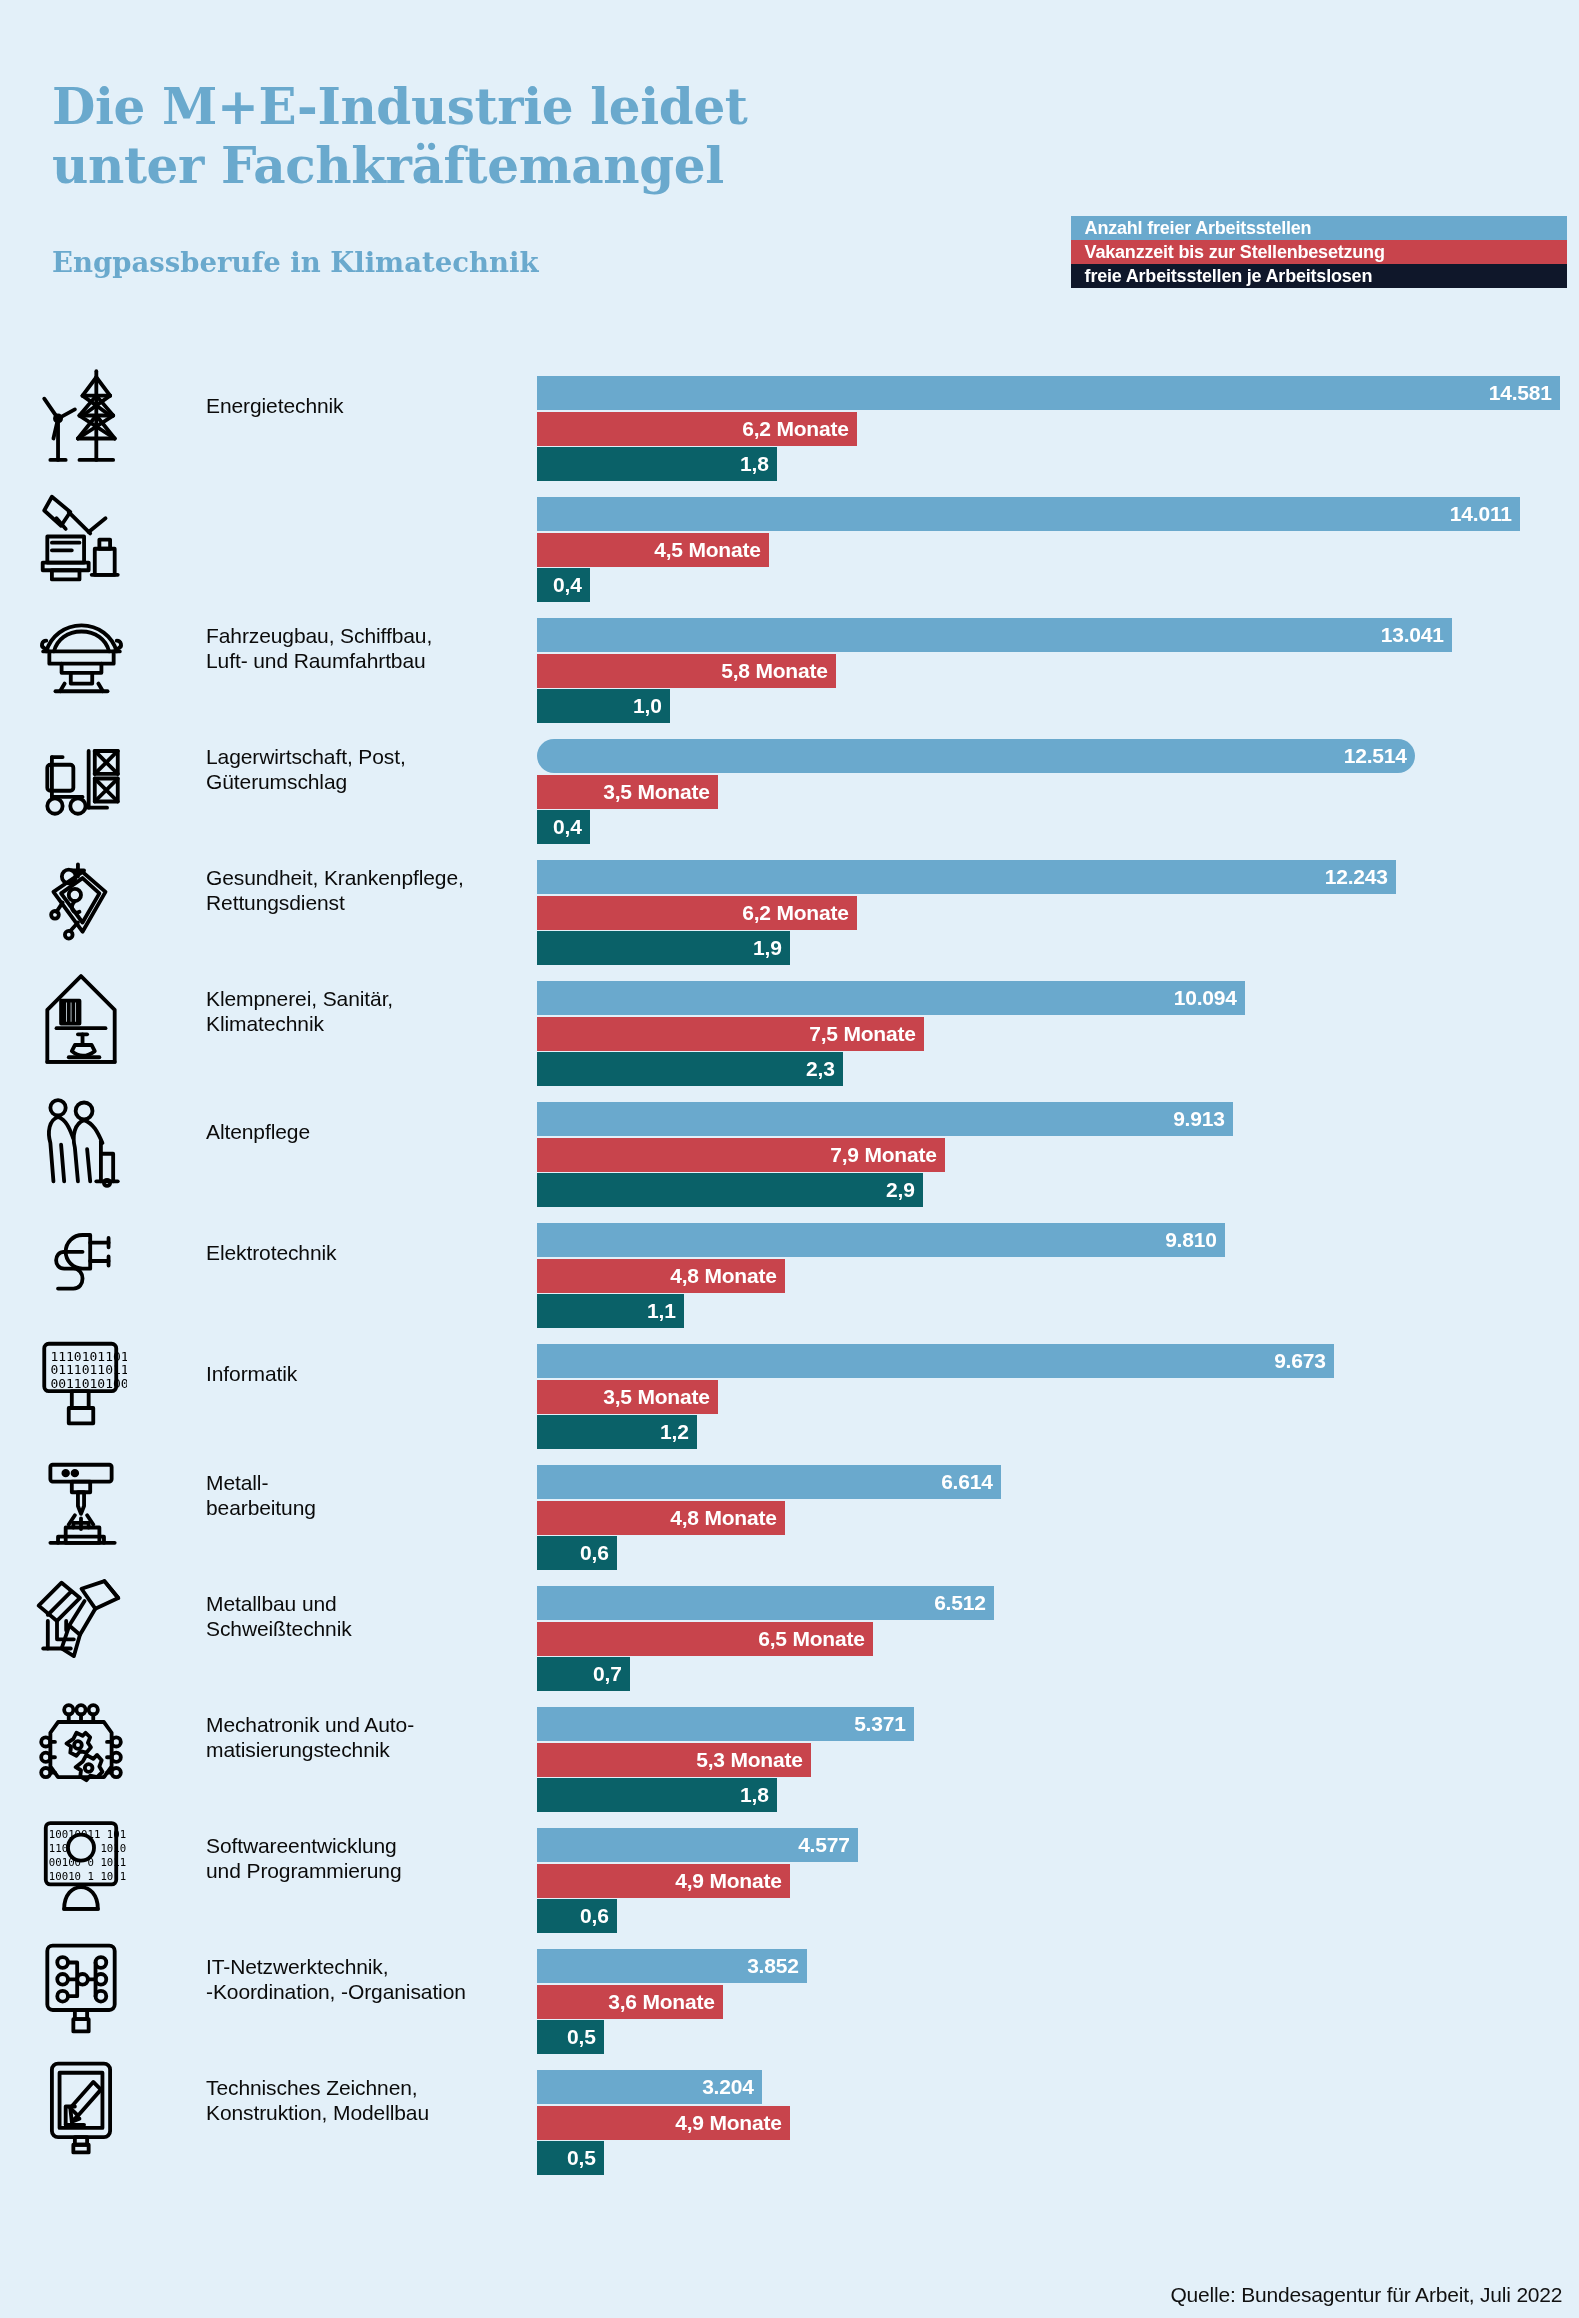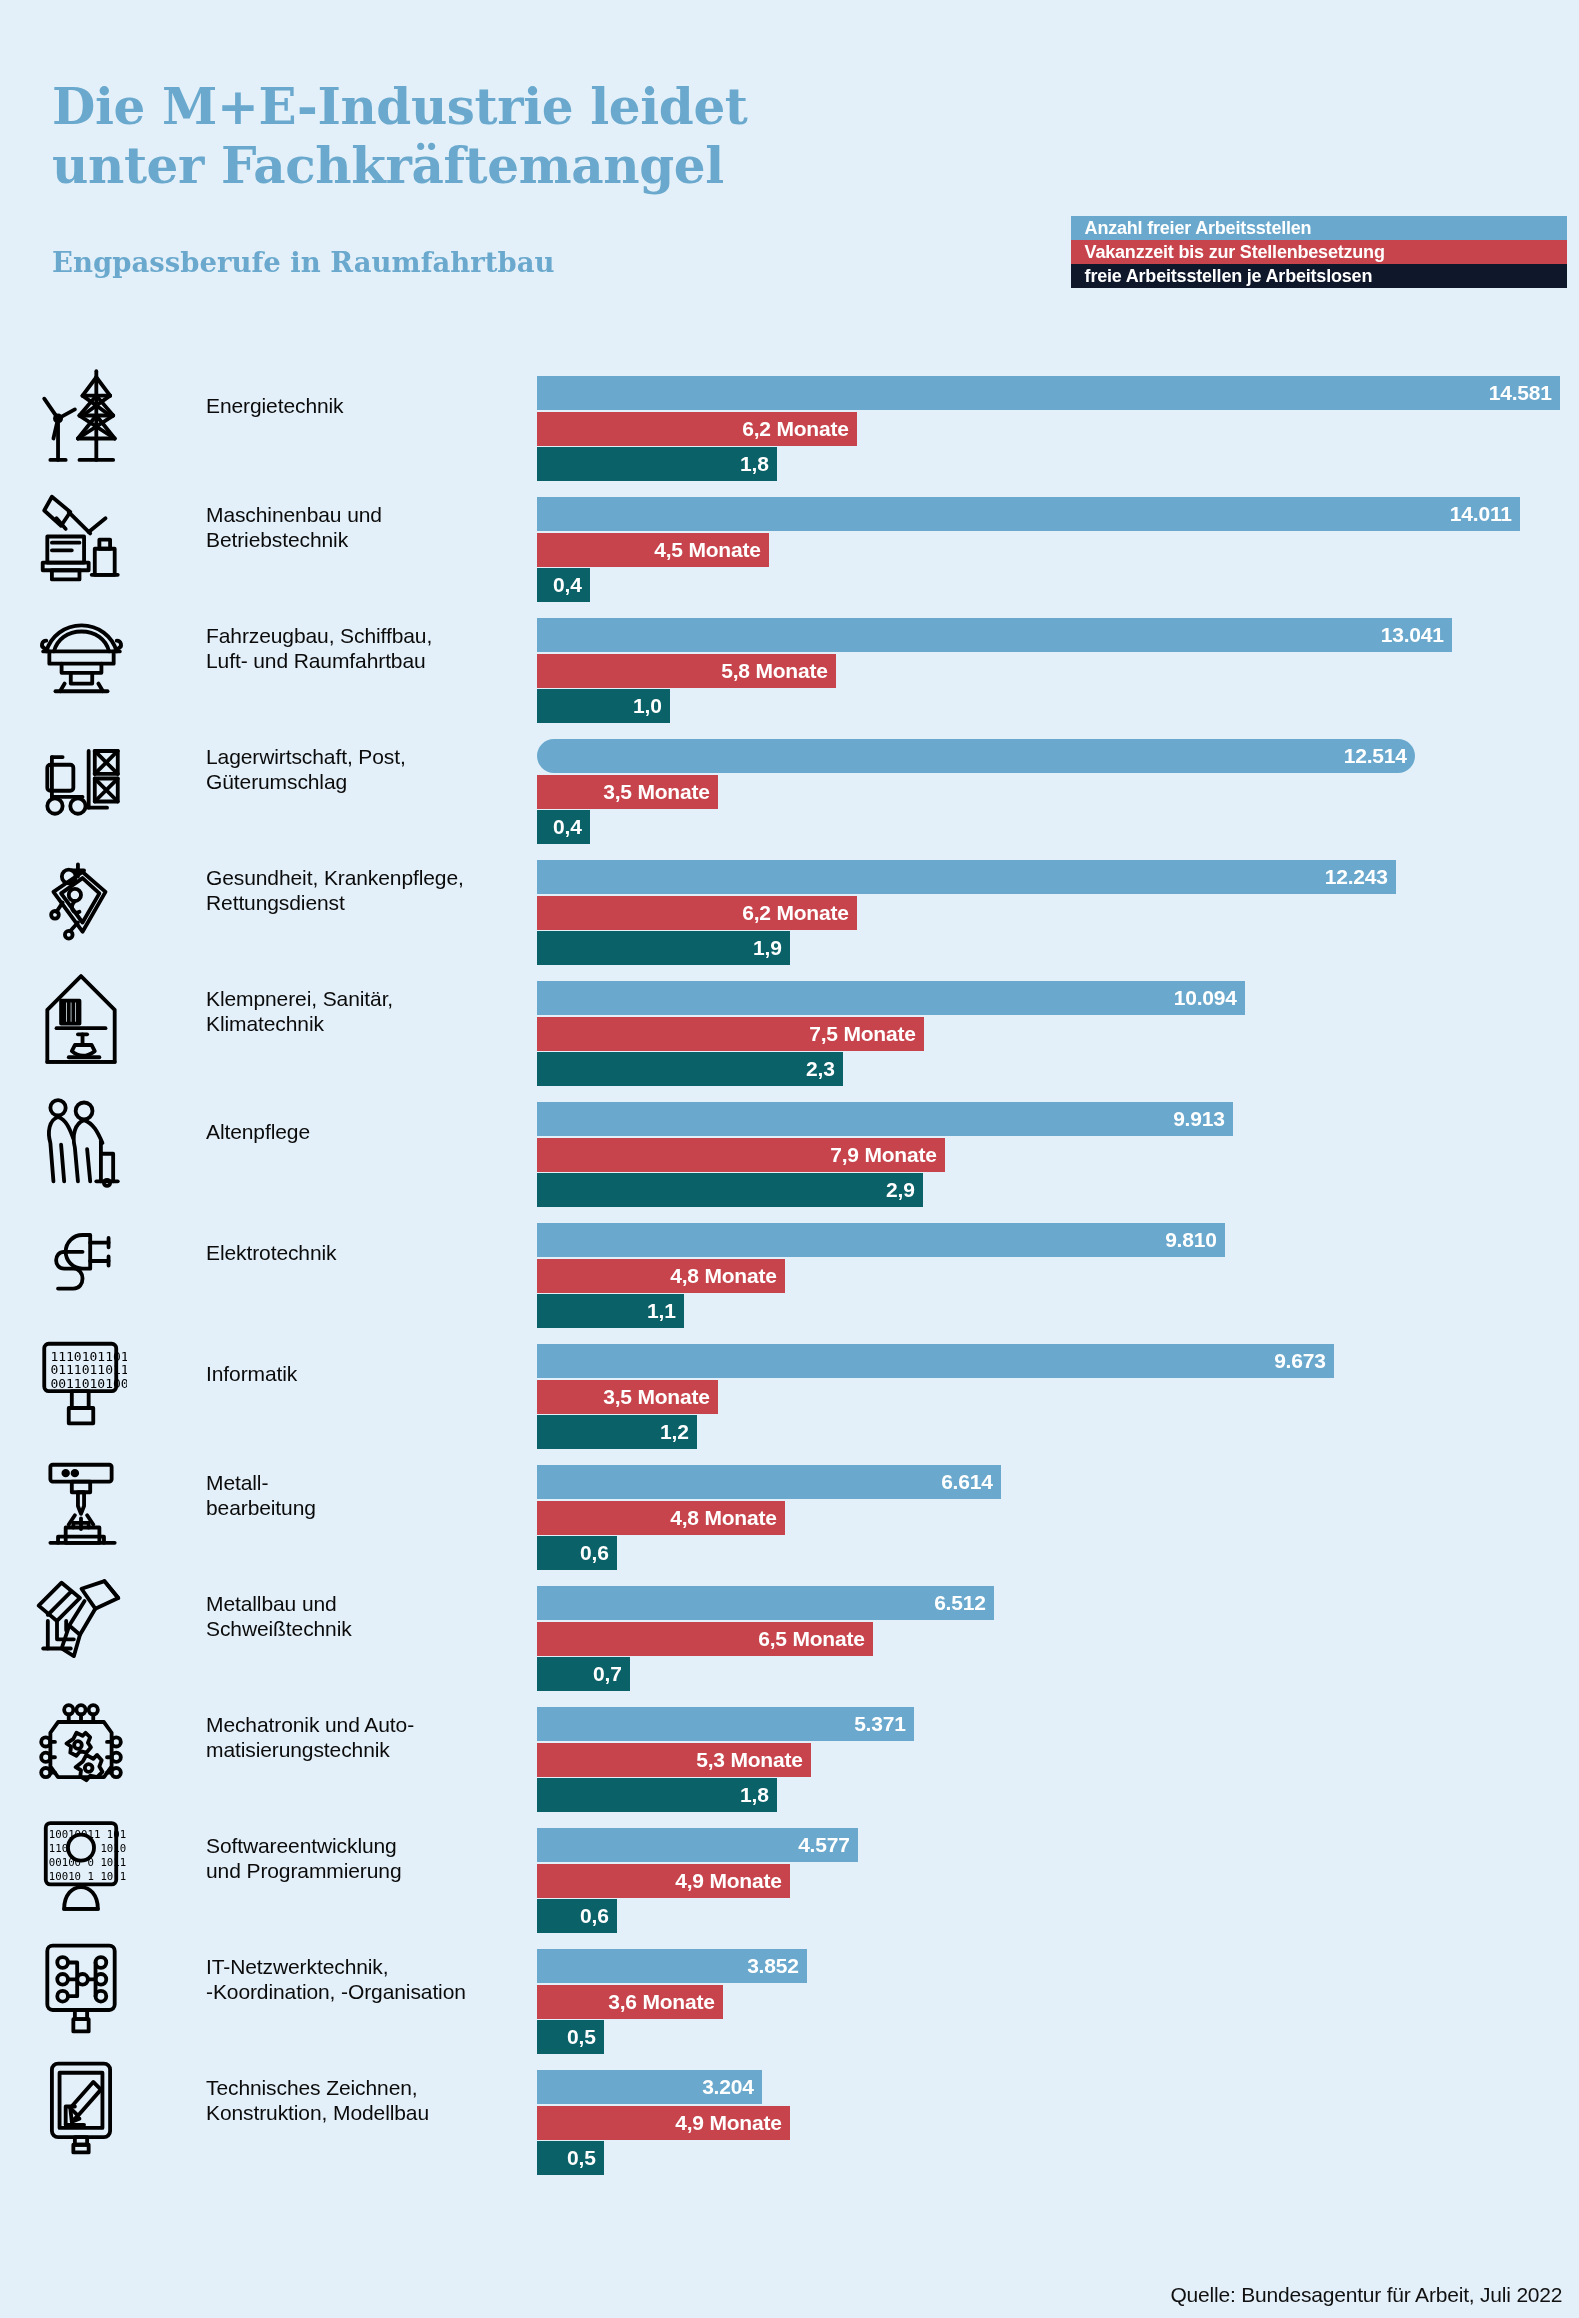--- a/index.html
+++ b/index.html
@@ -105,21 +105,21 @@
 </head>
 <body>
 
 <div class="page">
 
   <h1 class="title">
     <span>Die M+E-Industrie leidet</span><br>
     <span>unter Fachkräftemangel</span>
   </h1>
 
-  <div class="subtitle">Engpassberufe in Raumfahrtbau</div>
+  <div class="subtitle">Engpassberufe in Klimatechnik</div>
 
   <div class="legend">
     <div class="legend-row lg-blue">Anzahl freier Arbeitsstellen</div>
     <div class="legend-row lg-red">Vakanzzeit bis zur Stellenbesetzung</div>
     <div class="legend-row lg-teal">freie Arbeitsstellen je Arbeitslosen</div>
   </div>
 
   <div class="rows" id="rows">
       <div class="row">
         <div class="row-icon">
@@ -171,24 +171,20 @@
       <rect x="16" y="66" width="48" height="34"></rect>
       <path d="M22 74h36 M22 84h26"></path>
       <rect x="10" y="100" width="60" height="10"></rect>
       <rect x="22" y="110" width="36" height="12"></rect>
       <rect x="78" y="82" width="26" height="34"></rect>
       <path d="M74 116h34"></path>
       <path d="M84 70 L98 70 L98 82 L84 82 Z"></path>
     </g>
           </svg>
         </div>
-        <div class="row-label l2">
-          <div>Maschinenbau und</div>
-          <div>Betriebstechnik</div>
-        </div>
         <div class="bars">
           <div class="bar b-blue" style="width: 983px;">
             <span class="val">14.011</span>
           </div>
           <div class="bar b-red" style="width: 232px;">
             <span class="val">4,5 Monate</span>
           </div>
           <div class="bar b-teal" style="width: 53px;">
             <span class="val">0,4</span>
           </div>

